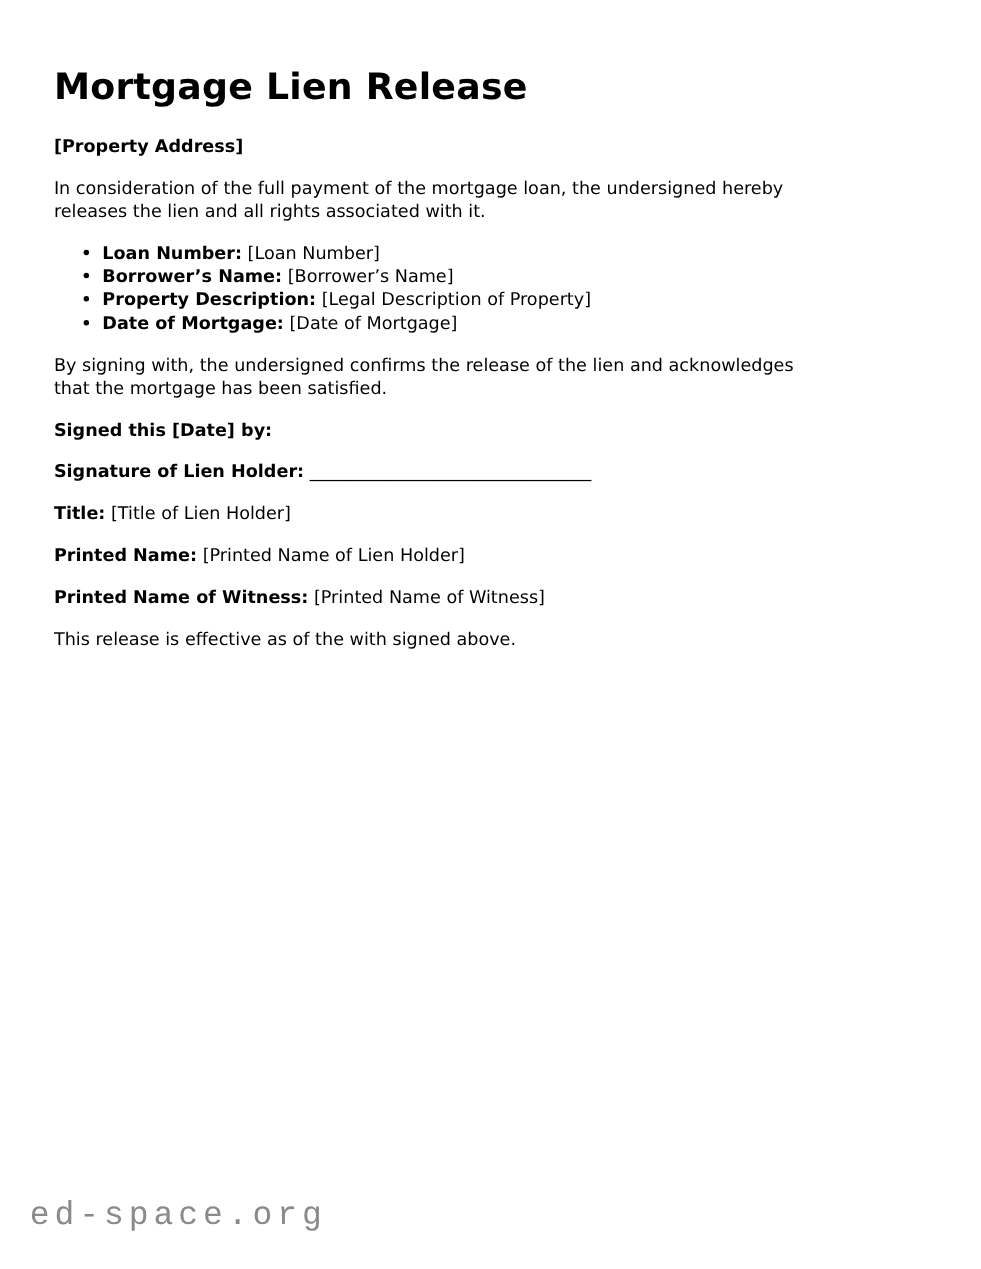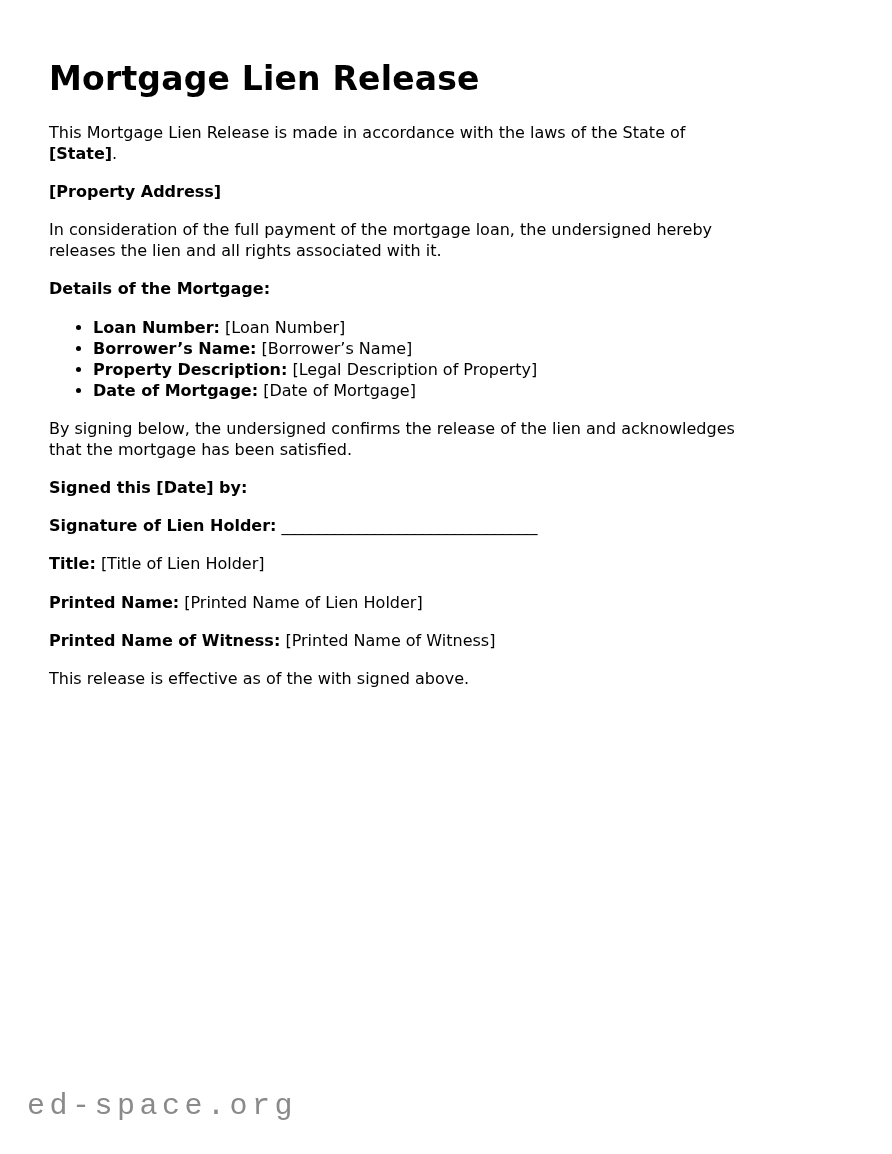--- a/index.html
+++ b/index.html
@@ -46,37 +46,35 @@
   }
 </style>
 </head>
 <body>
 
 <div class="page">
   <div class="content">
 
     <h1 class="doc-title">Mortgage Lien Release</h1>
 
-    <p><span>This Mortgage Lien Release is made in accordance with the laws of the State of </span><strong>[State]</strong><span>.</span></p>
 
 
     <p><strong>[Property Address]</strong></p>
 
     <p>In consideration of the full payment of the mortgage loan, the undersigned hereby releases the lien and all rights associated with it.</p>
 
-    <p><strong>Details of the Mortgage:</strong></p>
 
     <ul class="details-list">
       <li><strong>Loan Number:</strong> <span>[Loan Number]</span></li>
       <li><strong>Borrower’s Name:</strong> <span>[Borrower’s Name]</span></li>
       <li><strong>Property Description:</strong> <span>[Legal Description of Property]</span></li>
       <li><strong>Date of Mortgage:</strong> <span>[Date of Mortgage]</span></li>
     </ul>
 
-    <p>By signing below, the undersigned confirms the release of the lien and acknowledges that the mortgage has been satisfied.</p>
+    <p>By signing with, the undersigned confirms the release of the lien and acknowledges that the mortgage has been satisfied.</p>
 
     <p><strong>Signed this [Date] by:</strong></p>
 
     <p><strong>Signature of Lien Holder:</strong> <span class="sig-line">________________________________</span></p>
 
     <p><strong>Title:</strong> <span>[Title of Lien Holder]</span></p>
 
     <p><strong>Printed Name:</strong> <span>[Printed Name of Lien Holder]</span></p>
 
 

